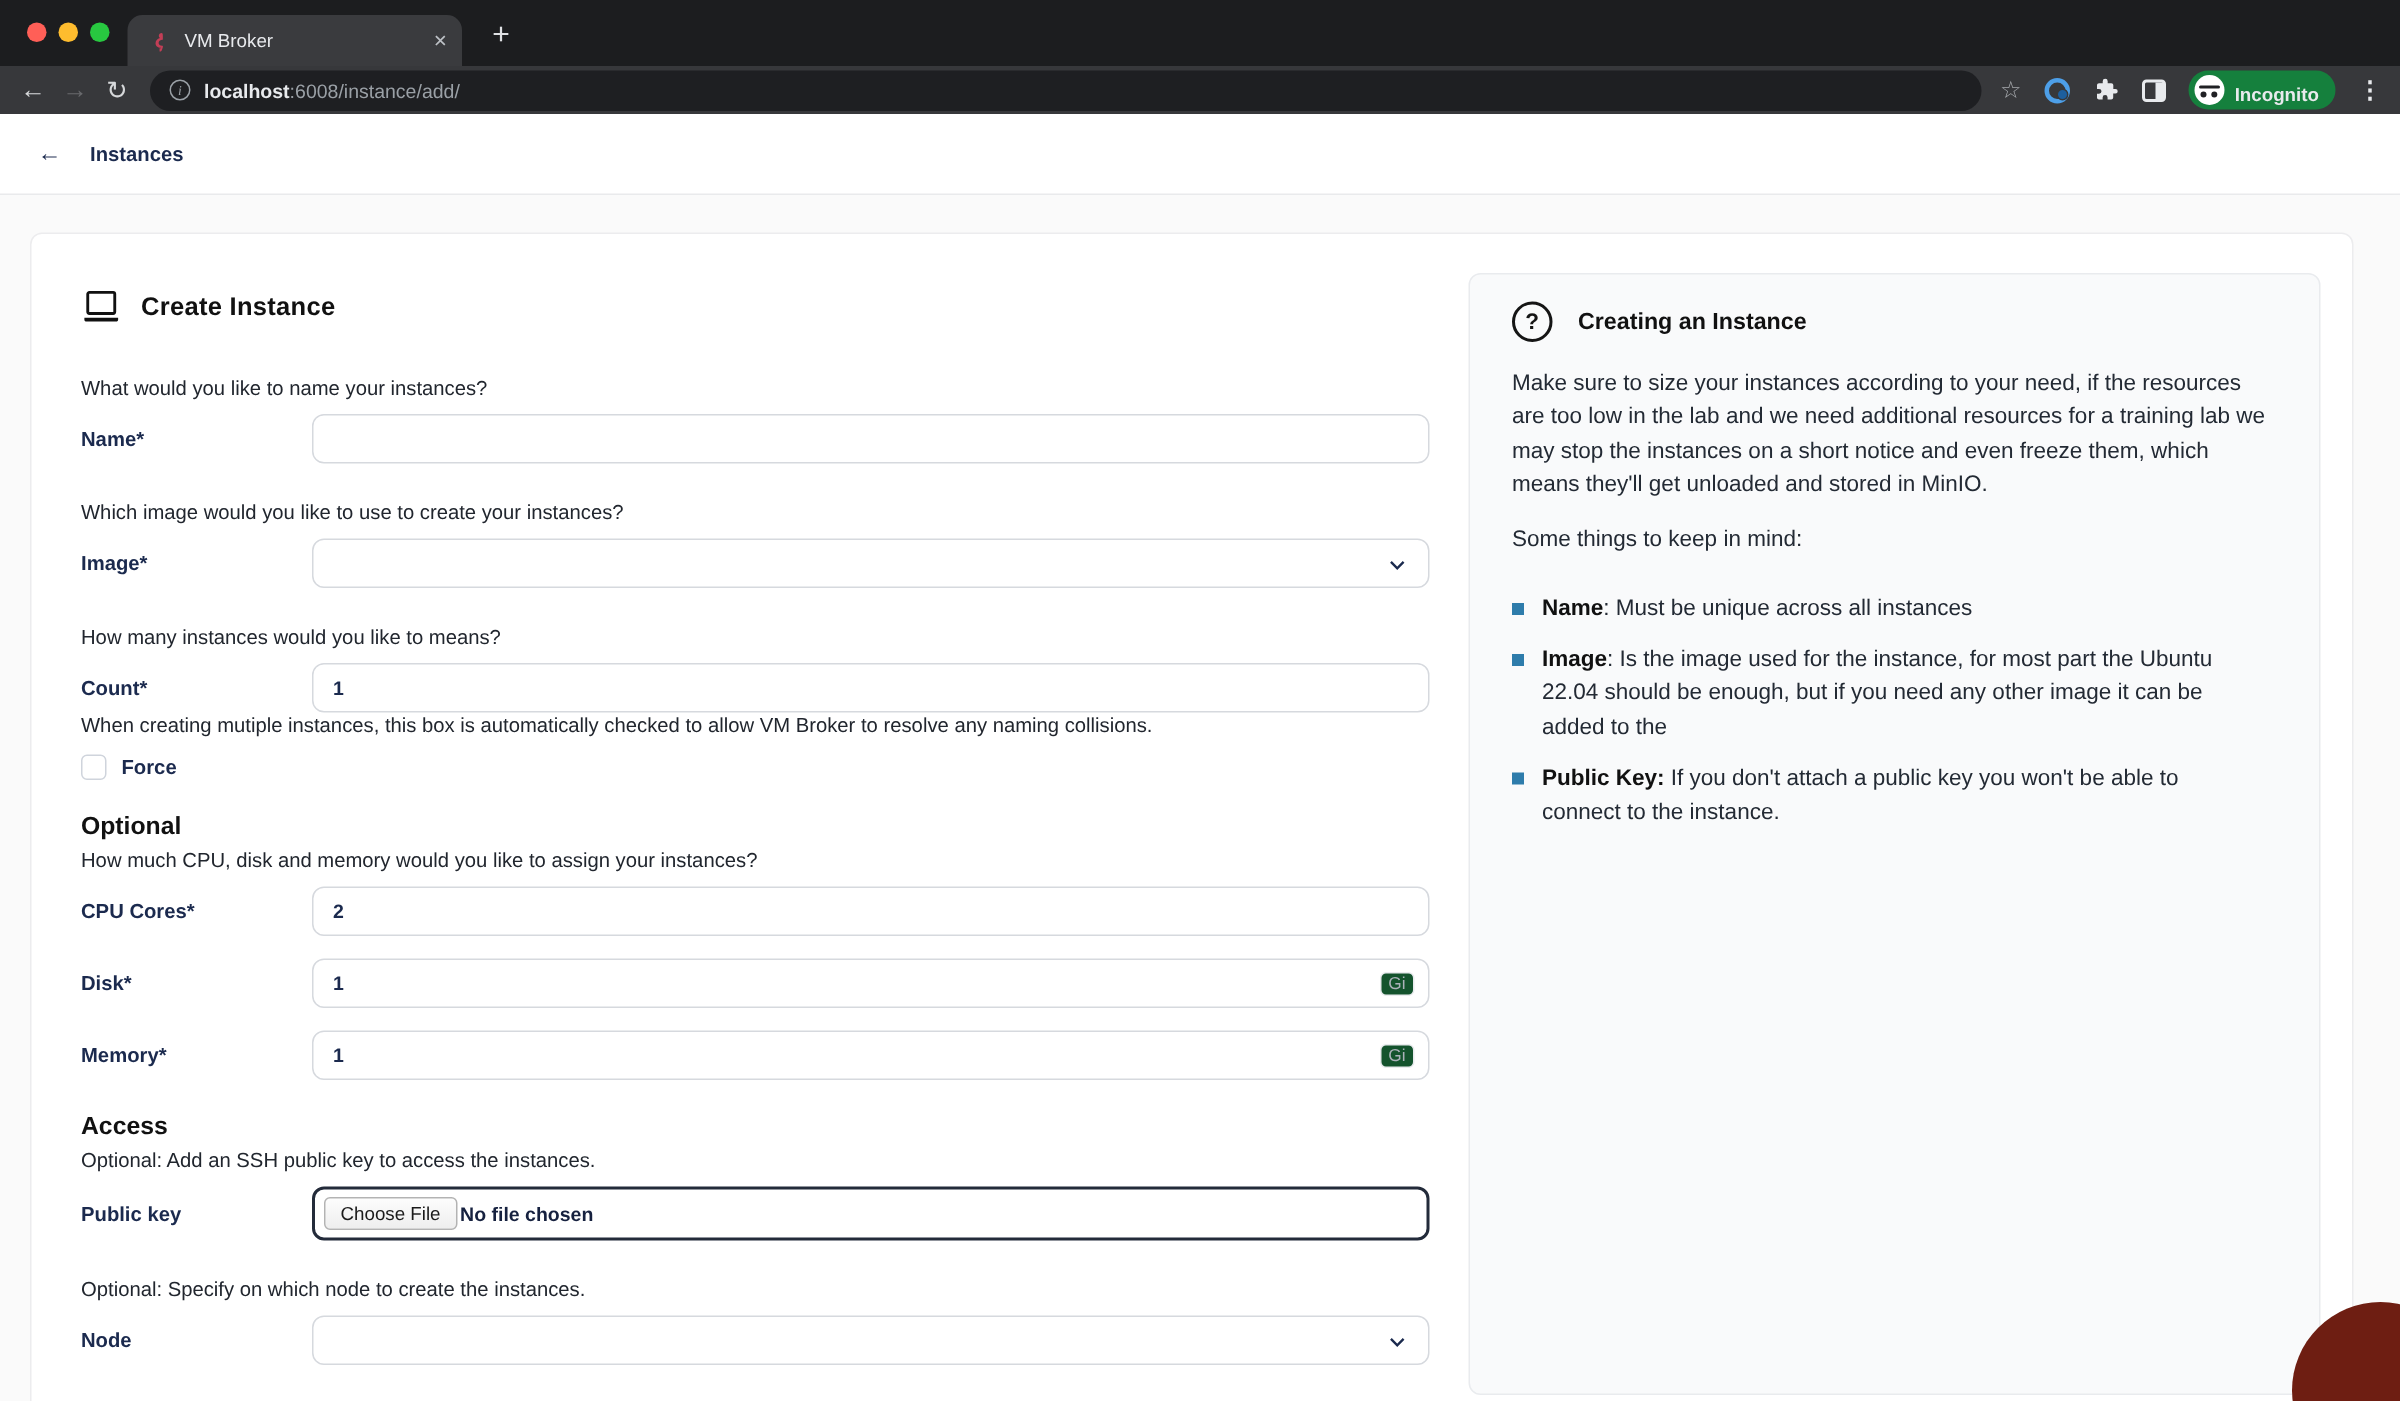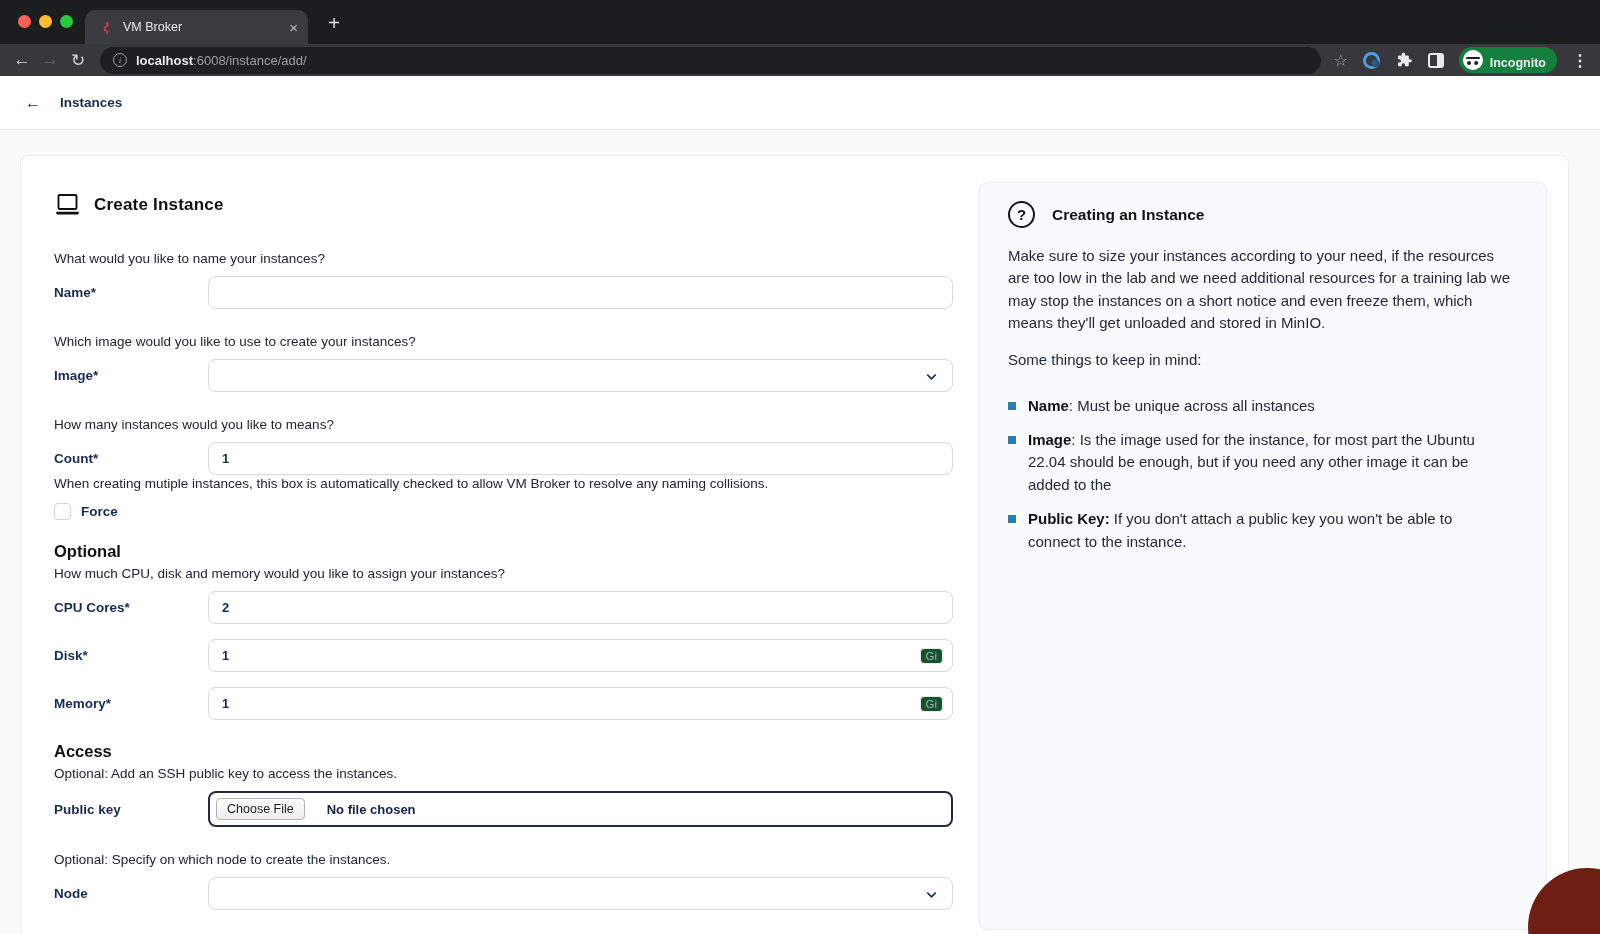--- a/index.html
+++ b/index.html
@@ -74,21 +74,21 @@
   .chev { position:absolute; right:13px; top:9px; }
   .note { font-size:13.5px; color:#21262e; line-height:17px; }
   .checkrow { margin-top:11px; display:flex; align-items:center; gap:10px; }
   .checkbox { width:17px; height:17px; border:1px solid #cfd4dc; border-radius:4px; background:#fff; }
   .checklabel { font-size:13.5px; font-weight:700; color:#1b2a4e; }
   .section-h { margin-top:22px; font-size:16.5px; font-weight:700; color:#111; }
   .section-sub { margin-top:5px; font-size:13.5px; color:#21262e; }
   .frow.tight { margin-top:10px; }
   .frow.stack { margin-top:15px; }
   .filewrap { flex:1; height:36px; border:2px solid #232b3a; border-radius:8px; background:#fff;
-    display:flex; align-items:center; gap:22px; padding:0 6px; }
+    display:flex; align-items:center; gap:2px; padding:0 6px; }
   .filebtn { border:1px solid #b3b3b3; border-radius:4px; background:linear-gradient(#fdfdfd,#eee);
     font-size:12.5px; color:#1a1a1a; padding:3px 10px; }
   .filestatus { font-size:13px; font-weight:700; color:#16213f; }
 
   
   .help-panel { width:568px; flex:0 0 568px; margin-left:26px; margin-top:26px; height:748px;
     background:#f9fafb; border:1px solid #e9ebee; border-radius:8px; padding:18px 28px 0 28px; }
   .help-header { display:flex; align-items:center; gap:17px; margin-top:0; }
   .q-icon { width:27px; height:27px; border:2.5px solid #151515; border-radius:50%; flex:0 0 27px;
     display:flex; align-items:center; justify-content:center; font-size:15px; font-weight:700; color:#151515; }

